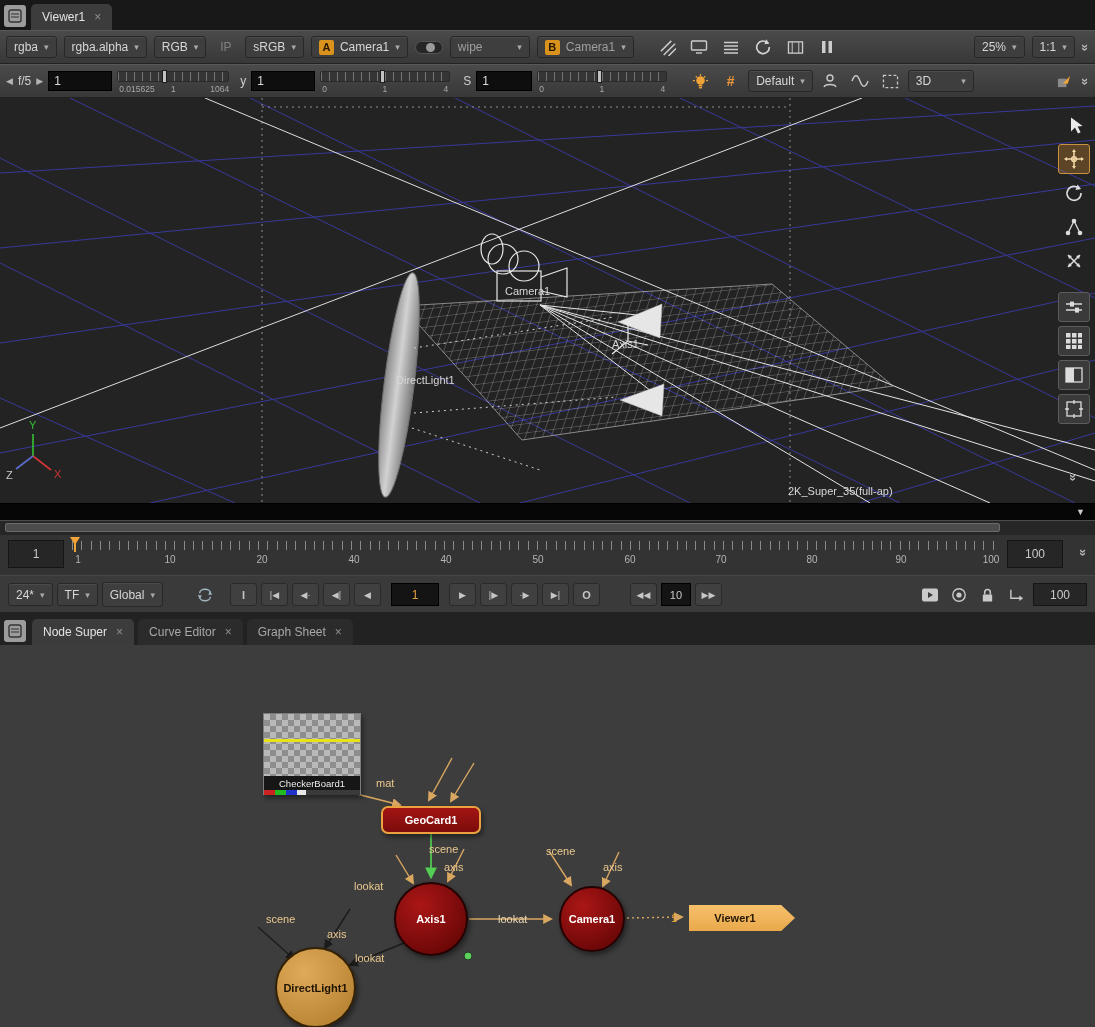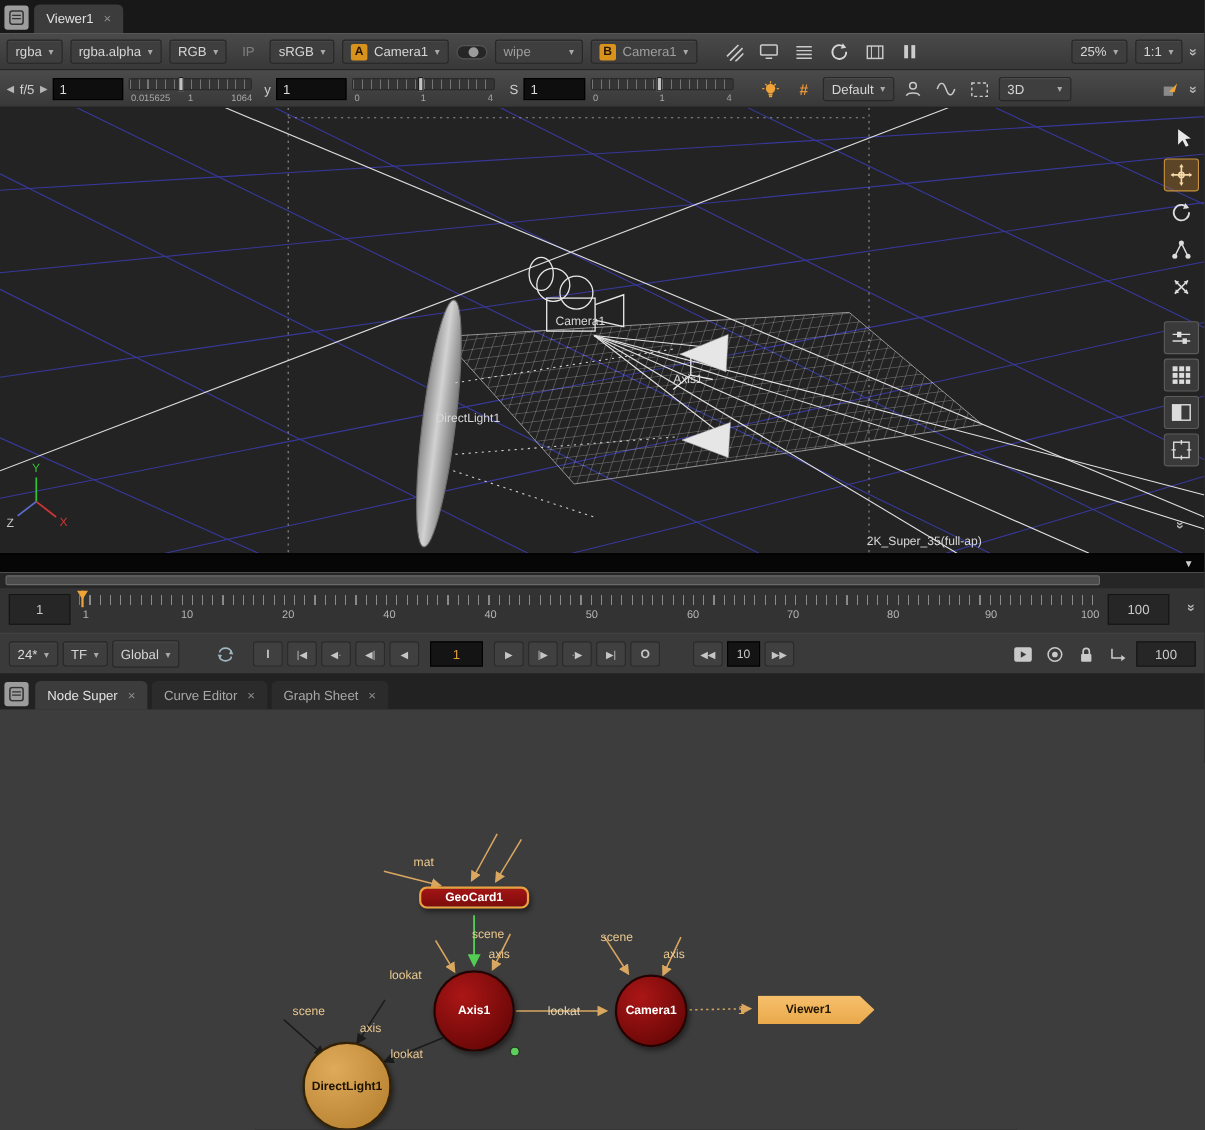--- a/index.html
+++ b/index.html
@@ -61,21 +61,21 @@
   .stepbox{width:30px;height:23px;background:#141414;border:1px solid #000;color:#c9c9c9;font-size:11px;display:flex;align-items:center;justify-content:center;flex:none}
   .rngbox{width:54px;height:23px;background:#262626;border:1px solid #151515;color:#c9c9c9;font-size:12px;display:flex;align-items:center;justify-content:center;flex:none}
 
   
   .tabbar2{height:33px;background:#222;display:flex;align-items:flex-end;gap:4px;padding:0 2px}
 
   
   .graph{position:relative;height:382px;background:#3d3d3d;overflow:hidden}
   .edges{position:absolute;left:0;top:0}
   .node{position:absolute;display:flex;align-items:center;justify-content:center;font-weight:bold;font-size:11px;color:#fff;cursor:pointer}
-  .n-rect{left:381px;top:161px;width:100px;height:20px;background:linear-gradient(#a31414,#7c0c0c);border:2px solid #eba13f;border-radius:7px;box-shadow:2px 3px 5px rgba(0,0,0,.45)}
+  .n-rect{left:381px;top:161px;width:100px;height:28px;background:linear-gradient(#a31414,#7c0c0c);border:2px solid #eba13f;border-radius:7px;box-shadow:2px 3px 5px rgba(0,0,0,.45)}
   .n-axis{left:394px;top:237px;width:74px;height:74px;border-radius:50%;background:radial-gradient(circle at 35% 30%,#ab1616,#6e0808 75%);border:2px solid #240202;box-shadow:2px 3px 5px rgba(0,0,0,.45)}
   .n-cam{left:559px;top:241px;width:66px;height:66px;border-radius:50%;background:radial-gradient(circle at 35% 30%,#ab1616,#6e0808 75%);border:2px solid #240202;box-shadow:2px 3px 5px rgba(0,0,0,.45)}
   .n-light{left:275px;top:302px;width:81px;height:81px;border-radius:50%;background:radial-gradient(circle at 35% 30%,#e0ab59,#bb8636 75%);border:2px solid #322104;color:#1d1303;box-shadow:2px 3px 5px rgba(0,0,0,.45)}
   .n-viewer{left:689px;top:260px;width:106px;height:26px;background:linear-gradient(#f7c06c,#e9a94b);color:#241703;clip-path:polygon(0 0,87% 0,100% 50%,87% 100%,0 100%);filter:drop-shadow(3px 3px 2px rgba(0,0,0,.5));padding-right:14px}
   .n-checker{left:263px;top:68px;width:98px;height:82px;background:#2a2a2a;border:1px solid #7d7d7d;box-shadow:2px 3px 5px rgba(0,0,0,.45);display:block;font-weight:normal}
   .thumb{height:62px;position:relative;background-color:#b9b9b9;background-image:
     linear-gradient(45deg,#8d8d8d 25%,transparent 25%,transparent 75%,#8d8d8d 75%),
     linear-gradient(45deg,#8d8d8d 25%,transparent 25%,transparent 75%,#8d8d8d 75%);
     background-size:12px 12px;background-position:0 0,6px 6px}
   .yline{position:absolute;left:0;right:0;top:25px;height:3px;background:#e8e21a}
@@ -618,20 +618,33 @@
         <text x="498" y="278" fill="#ecd9b5">lookat</text>
         <text x="546" y="210">scene</text>
         <text x="603" y="226">axis</text>
         <text x="266" y="278">scene</text>
         <text x="327" y="293">axis</text>
         <text x="355" y="317">lookat</text>
         <text x="671" y="277" fill="#f2a93c">1</text>
       </g>
     </svg>
 
+    <div class="node n-checker">
+      <div class="thumb">
+        <div class="yline"></div>
+      </div>
+      <div class="nlabel">CheckerBoard1</div>
+      <div class="chips">
+        <span style="width:11px;background:#cc2222"></span>
+        <span style="width:11px;background:#22bb22"></span>
+        <span style="width:11px;background:#2233cc"></span>
+        <span style="width:9px;background:#e8e8e8"></span>
+        <span style="flex:1;background:#3a3a3a"></span>
+      </div>
+    </div>
 
     <div class="node n-rect">
       <span>GeoCard1</span>
     </div>
     <div class="node n-axis">
       <span>Axis1</span>
     </div>
     <div class="node n-cam">
       <span>Camera1</span>
     </div>

